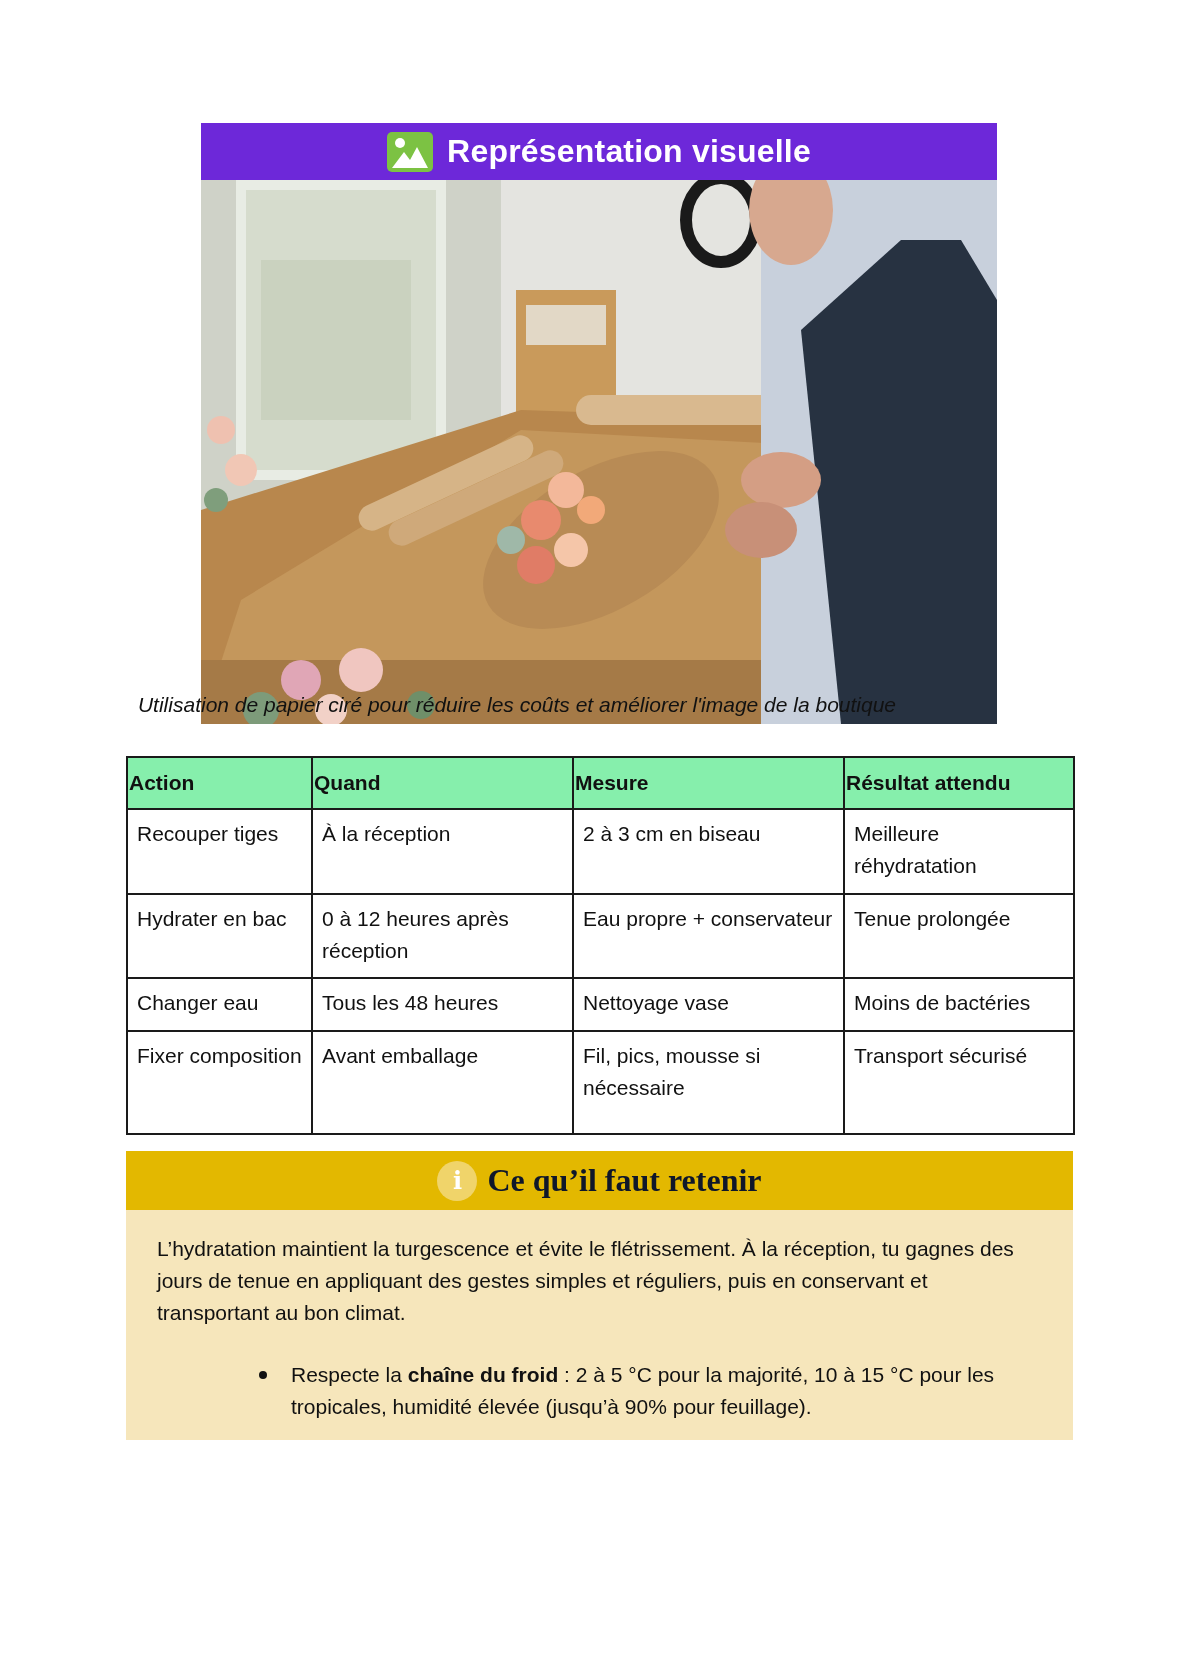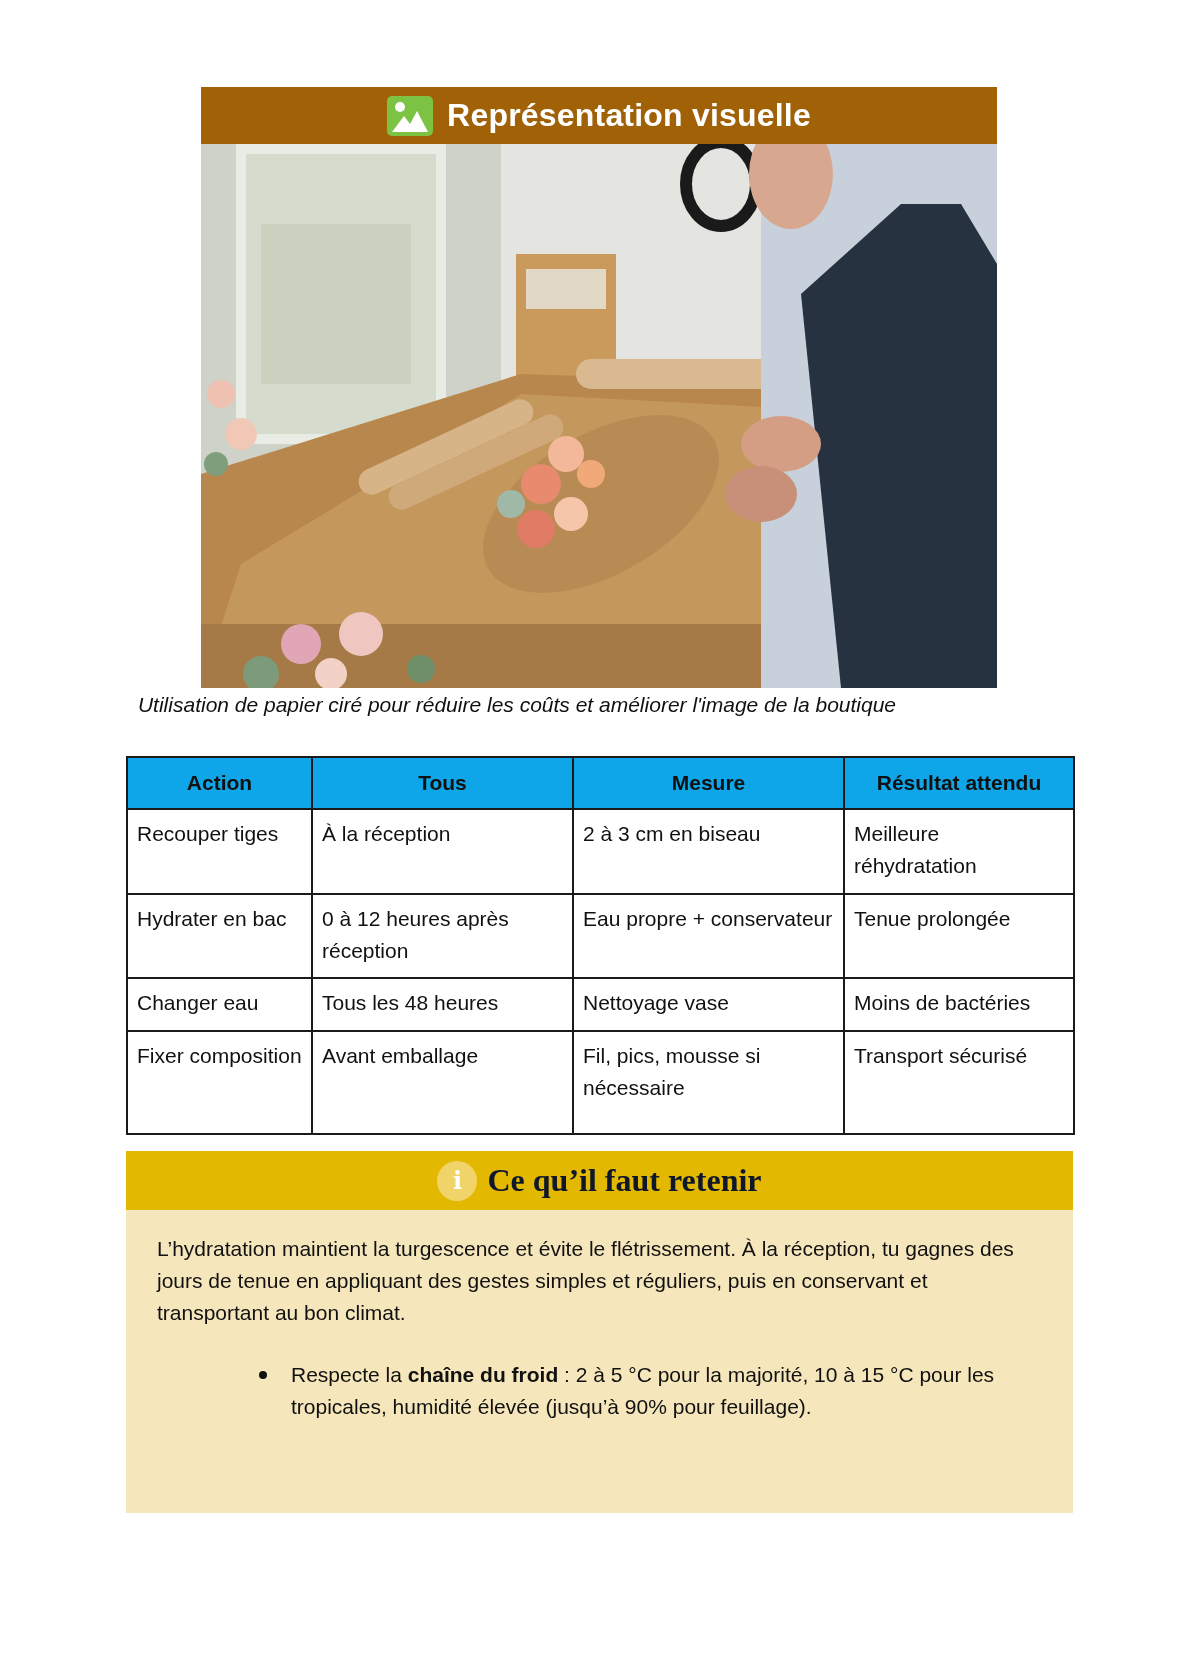--- a/index.html
+++ b/index.html
@@ -1,33 +1,33 @@
 <!DOCTYPE html>
 <html><head>
 <meta charset="utf-8">
 <style>
   html, body { margin:0; padding:0; }
   body { width:1200px; height:1670px; background:#ffffff; position:relative; overflow:hidden;
          font-family:"Liberation Sans", "DejaVu Sans", sans-serif; color:#111; }
   .figure { position:absolute; left:201px; top:87px; width:796px; }
-  .fig-header { height:57px; background:#a16207; display:flex; align-items:center; justify-content:center; gap:14px; }
+  .fig-header { height:57px; background:#6d28d9; display:flex; align-items:center; justify-content:center; gap:14px;margin-top:36px; }
   .fig-header .img-icon { width:46px; height:40px; background:#7cc243; border-radius:5px; position:relative; }
   .fig-header .title { color:#fff; font-weight:bold; font-size:32px; letter-spacing:0.2px; }
   .photo { width:796px; height:544px; position:relative; overflow:hidden;
            background: linear-gradient(180deg,#dcdfd8 0%,#cfd1c9 40%,#b58e5e 62%,#a77c4a 100%); }
   .caption { position:absolute; left:0; width:1034px; top:693px; text-align:center; font-style:italic; font-size:21px; color:#111; }
   table.actions { position:absolute; left:126px; top:756px; width:947px; border-collapse:collapse; table-layout:fixed; }
   table.actions th, table.actions td { border:2px solid #1a1a1a; vertical-align:top; }
-  table.actions th { background:#0ea5e9; font-weight:bold; font-size:21px; height:48px; vertical-align:middle; text-align:center;margin-top:16px; }
+  table.actions th { background:#86efac; font-weight:bold; font-size:21px; height:48px; vertical-align:middle; text-align:left;margin-top:16px; }
   table.actions td { font-size:21px; line-height:32px; padding:8px 9px 10px 9px; }
   .retain { position:absolute; left:126px; top:1151px; width:947px; }
   .retain-header { height:59px; background:#e3b800; display:flex; align-items:center; justify-content:center; gap:10px; }
   .retain-header .info-icon { width:40px; height:40px; border-radius:50%; background:#f0d46a; color:#fff; font-weight:bold; font-family:"DejaVu Serif", serif; font-size:24px; display:flex; align-items:center; justify-content:center; }
   .retain-header .title { color:#0f172a; font-weight:bold; font-size:32px;font-family:Liberation Serif, serif; }
-  .retain-body { background:#f6e6bb; height:303px; position:relative; }
+  .retain-body { background:#f6e6bb; height:230px; position:relative; }
   .retain-body .para { position:absolute; left:31px; top:23px; width:880px; font-size:21px; line-height:32px; }
   .retain-body ul { position:absolute; left:133px; top:149px; width:780px; margin:0; padding:0 0 0 32px; font-size:21px; line-height:32px; list-style:none; }
   .retain-body li { position:relative; }
   .retain-body li::before { content:""; position:absolute; left:-32px; top:12px; width:8px; height:8px; background:#111; border-radius:50%; }
   b { font-weight:bold; }
 </style>
 </head>
 <body>
 
 <div class="figure">
@@ -96,21 +96,21 @@
 <table class="actions">
   <colgroup>
     <col style="width:185px">
       <col style="width:261px">
       <col style="width:271px">
       <col style="width:230px">
   </colgroup>
   <thead>
     <tr>
       <th>Action</th>
-      <th>Tous</th>
+      <th>Quand</th>
       <th>Mesure</th>
       <th>Résultat attendu</th>
     </tr>
   </thead>
   <tbody>
     <tr style="height:85px">
       <td>Recouper tiges</td>
       <td>À la réception</td>
       <td>2 à 3 cm en biseau</td>
       <td>Meilleure réhydratation</td>

